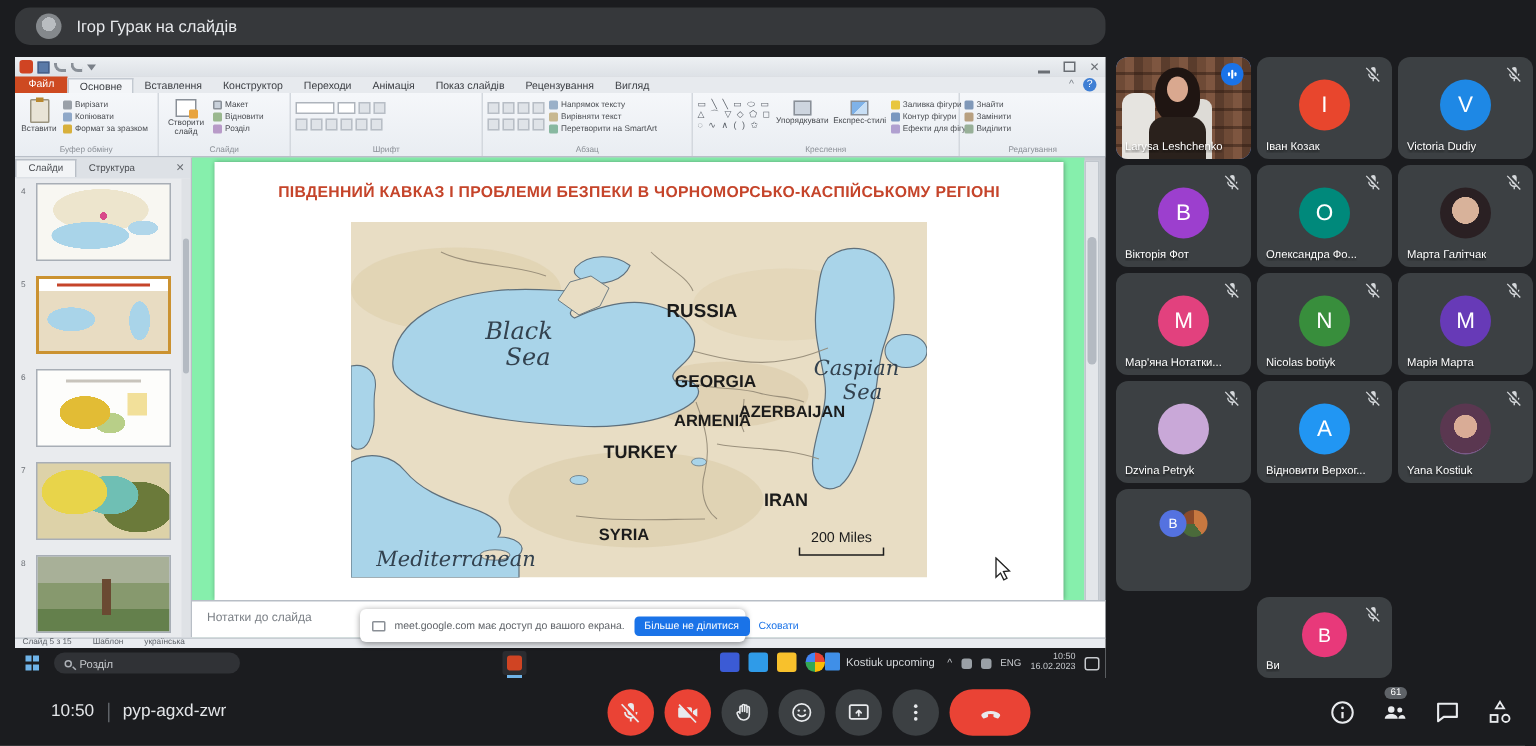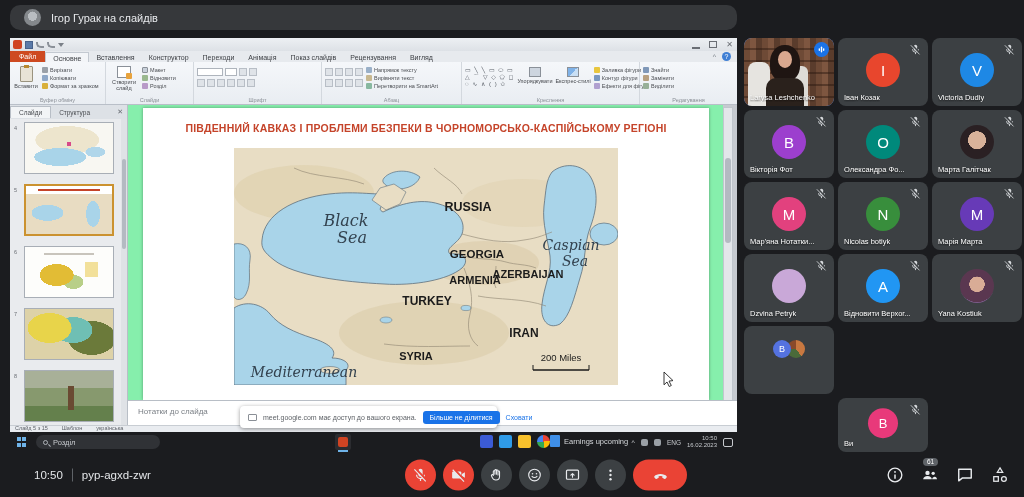--- a/index.html
+++ b/index.html
@@ -575,21 +575,21 @@
       </div>
       <div class="tb-ppt"></div>
       <div class="tb-cluster">
         <i class="tb-a1"></i>
         <i class="tb-a2"></i>
         <i class="tb-a3"></i>
         <i class="tb-a4"></i>
       </div>
       <div class="tb-widget">
         <i class="wg-ic"></i>
-        <span>Earnings upcoming</span>
+        <span>Kostiuk upcoming</span>
       </div>
       <div class="tb-tray">
         <span class="tray-chev">^</span>
         <span class="tray-dot"></span>
         <span class="tray-dot"></span>
         <span>ENG</span>
         <span class="tray-clock">
           <span>10:50</span><br><span>16.02.2023</span>
         </span>
         <span class="tray-notif"></span>

